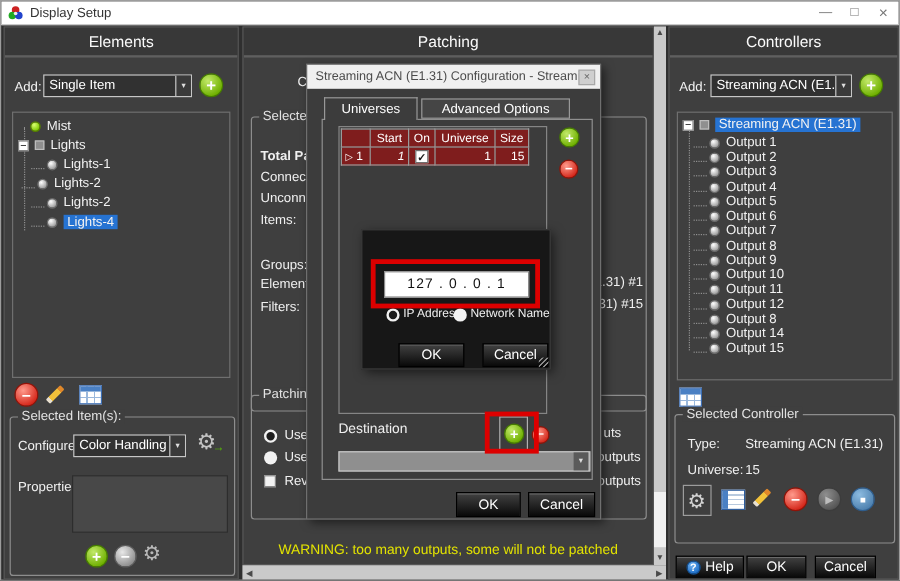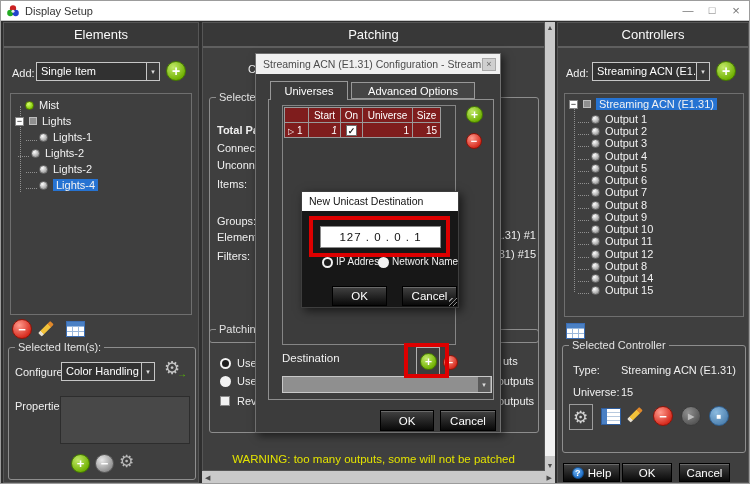--- a/index.html
+++ b/index.html
@@ -359,23 +359,20 @@
 
     <div class="a" style="left:26px;top:322px;width:210px;height:17px;background:#8f8f8f;border:1px solid #c8c8c8">
       <div class="a" style="right:1px;top:0;width:12px;height:15px;background:#5a5a5a;color:#ddd;font-size:7px;text-align:center;line-height:15px">▾</div>
     </div>
 
     <div class="a btn" style="left:124px;top:356px;width:54px;height:21px">OK</div>
     <div class="a btn" style="left:184px;top:356px;width:56px;height:21px">Cancel</div>
   </div>
 
   <div class="a" style="left:300px;top:190px;width:158px;height:117px;background:#171717;border:1px solid #3e3e3e;box-shadow:3px 3px 9px rgba(0,0,0,.6);z-index:20">
-    <div class="a" style="left:0;top:0;width:100%;height:19px;background:#ffffff;color:#111;font-size:10.5px;line-height:19px;padding-left:7px">
-      <span>New Unicast Destination</span>
-    </div>
     <div class="a" style="left:18px;top:34px;width:121px;height:22px;background:#fff;border:1px solid #8a8a8a;color:#111;font-size:11.5px;text-align:center;line-height:21px;letter-spacing:1px">127 .  0  .  0  .  1</div>
     <div class="a ts" style="left:34px;top:64px;font-size:10px;z-index:1">IP Address</div>
     <div class="a radio-ring" style="left:20px;top:65px;z-index:2"></div>
     <div class="a radio-fill" style="left:76px;top:65px;z-index:2"></div>
     <div class="a ts" style="left:90px;top:64px;font-size:10px">Network Name</div>
     <div class="a btn" style="left:30px;top:94px;width:55px;height:20px">OK</div>
     <div class="a btn" style="left:100px;top:94px;width:55px;height:20px">Cancel</div>
     <div class="a grip" style="right:1px;bottom:1px"></div>
   </div>
 

